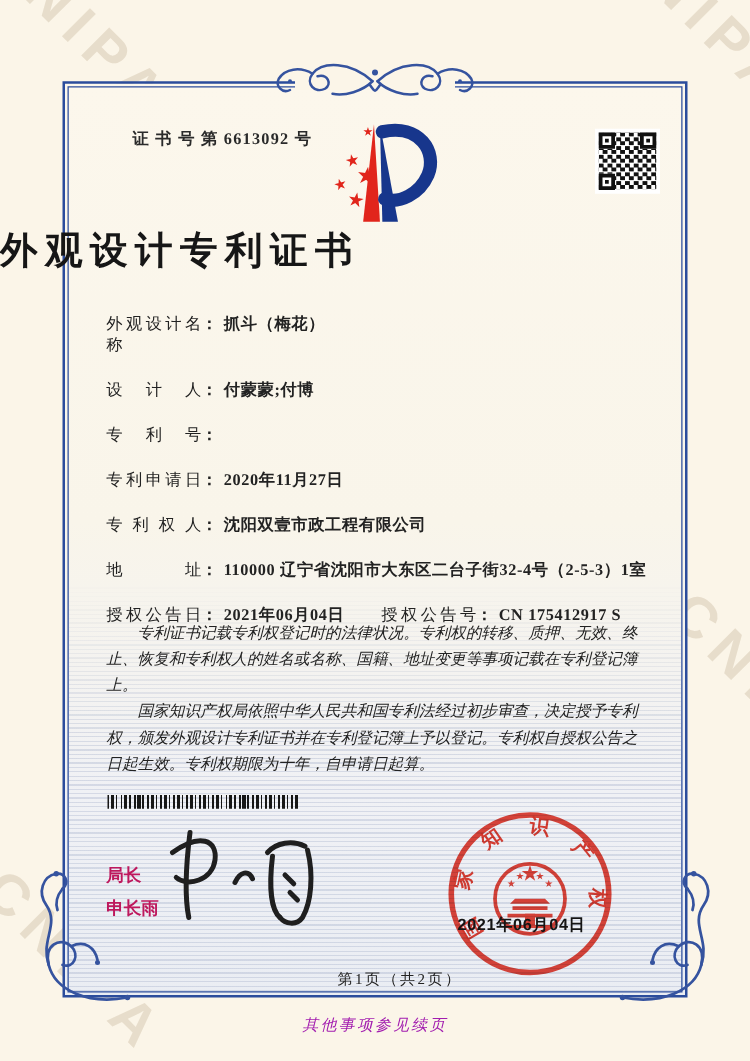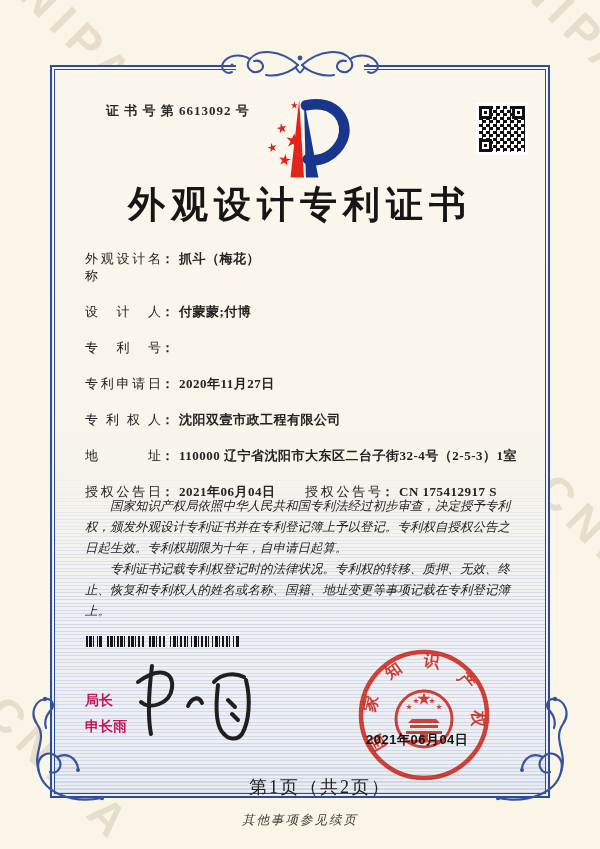--- a/index.html
+++ b/index.html
@@ -57,22 +57,22 @@
     position:relative; width:46px; height:46px;
     background:
       conic-gradient(#111 25%, #fff 0 50%, #111 0 75%, #fff 0);
     background-size:7px 7px;
   }
   .finder { position:absolute; width:13px; height:13px; border:3px solid #111; background:#fff; }
   .finder::before { content:""; position:absolute; left:2px; top:2px; width:3px; height:3px; background:#111; }
   .finder.tl { left:0; top:0; } .finder.tr { right:0; top:0; } .finder.bl { left:0; bottom:0; }
 
   .title {
-    position:absolute; left:0; top:180px; width:100%; text-align:center;
-    font-size:37px; font-weight:bold; color:#161616; letter-spacing:6px;
+    position:absolute; left:0; top:180px; width:100%; text-align:left;
+    font-size:30px; font-weight:bold; color:#161616; letter-spacing:6px;
   }
 
   
   .fields { position:absolute; left:85px; top:250px; width:437px; font-size:13px; color:#222; }
   .frow { display:flex; align-items:flex-start; margin-bottom:19px; line-height:17px; }
   .flabel {
     display:inline-block; width:76px; text-align:justify; text-align-last:justify;
     font-weight:400; flex:none;
   }
   .colon { font-weight:600; flex:none; }
@@ -107,25 +107,25 @@
   .seal { position:absolute; left:354px; top:645px; mix-blend-mode:multiply; }
   .seal-date {
     position:absolute; left:366px; top:731px; width:130px;
     font-size:13px; font-weight:bold; color:#141414; letter-spacing:.5px;
     font-family:"Liberation Sans","DejaVu Sans",sans-serif; z-index:5;
     white-space:nowrap;
   }
 
   .page-info {
     position:absolute; left:0; top:775px; width:100%; text-align:center;
-    font-size:18px; color:#222; letter-spacing:2px; z-index:4;padding-left:40px;
+    font-size:12px; color:#222; letter-spacing:2px; z-index:4;padding-left:40px;
   }
   .footer-note {
     position:absolute; left:0; top:812px; width:100%; text-align:center;
-    font-size:12.5px; color:#404040; font-style:italic; letter-spacing:2px;
+    font-size:12.5px; color:#a21caf; font-style:italic; letter-spacing:2px;
   }
 </style>
 </head>
 <body>
 
 <div class="page">
 
   <span class="wm" style="left:-28px; top:-6px;">CNIPA</span>
   <span class="wm" style="left:470px; top:-16px;">CNIPA</span>
   <span class="wm" style="left:372px; top:238px;">CNIPA</span>
@@ -239,22 +239,22 @@
       <span class="fvalue">2021年06月04日</span>
       <span class="pair2">
         <span class="flabel">授权公告号</span>
           <span class="colon">：</span>
         <span class="fvalue">CN 175412917 S</span>
       </span>
     </div>
   </div>
 
   <div class="paras">
+    <p>专利证书记载专利权登记时的法律状况。专利权的转移、质押、无效、终止、恢复和专利权人的姓名或名称、国籍、地址变更等事项记载在专利登记簿上。</p>
     <p>国家知识产权局依照中华人民共和国专利法经过初步审查，决定授予专利权，颁发外观设计专利证书并在专利登记簿上予以登记。专利权自授权公告之日起生效。专利权期限为十年，自申请日起算。</p>
-    <p>专利证书记载专利权登记时的法律状况。专利权的转移、质押、无效、终止、恢复和专利权人的姓名或名称、国籍、地址变更等事项记载在专利登记簿上。</p>
   </div>
 
   <div class="barcode"></div>
 
   <div class="director-title">局长</div>
   <div class="director-name">申长雨</div>
 
   <svg class="signature" width="160" height="100" viewBox="0 0 160 100">
     <g fill="none" stroke="#1f1f1f" stroke-width="4" stroke-linecap="round">
       <path d="M34,14 C31,38 29,62 33,82"></path>

